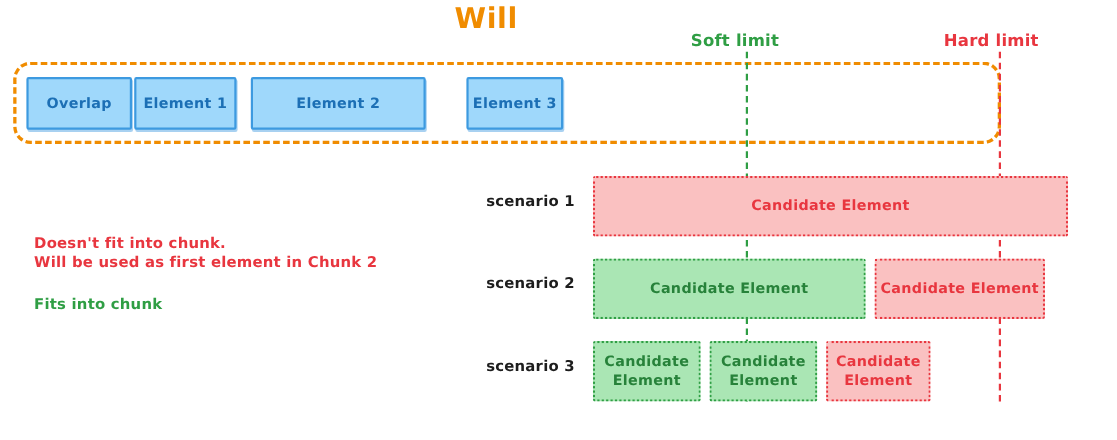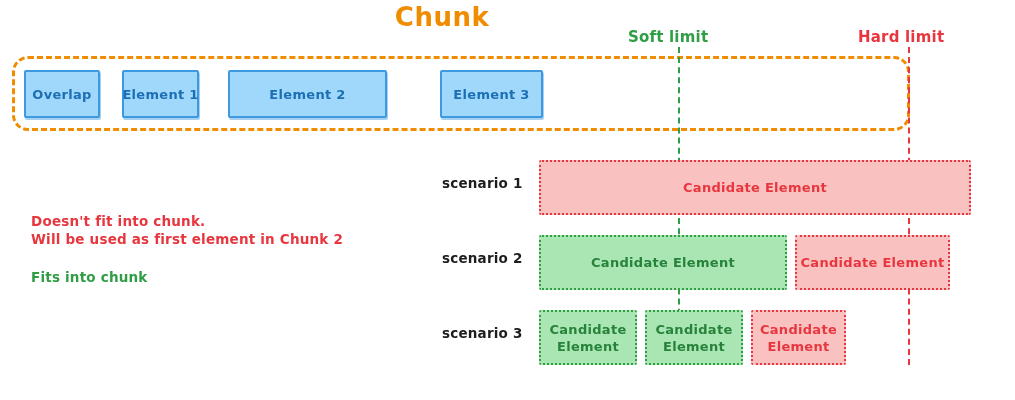--- a/index.html
+++ b/index.html
@@ -174,38 +174,38 @@
     background: #fac1c1;
     border-color: #e8363f;
     color: #e8363f;
   }
 </style>
 </head>
 <body>
 
 <div class="stage">
 
-  <div id="chunk-title">Chunk</div>
+  <div id="chunk-title">Will</div>
 
   <div id="soft-limit-label" class="limit-label">Soft limit</div>
   <div id="hard-limit-label" class="limit-label">Hard limit</div>
 
   <div id="chunk-box"></div>
 
   <div id="chunk-elements">
-      <div class="elem-box" style="left: 24px; width: 76px;">
+      <div class="elem-box" style="left: 24px; width: 96px;">
         <span>Overlap</span>
       </div>
-      <div class="elem-box" style="left: 122px; width: 77px;">
+      <div class="elem-box" style="left: 122px; width: 93px;">
         <span>Element 1</span>
       </div>
       <div class="elem-box" style="left: 228px; width: 159px;">
         <span>Element 2</span>
       </div>
-      <div class="elem-box" style="left: 424px; width: 103px; margin-left: 16px;">
+      <div class="elem-box" style="left: 424px; width: 88px;">
         <span>Element 3</span>
       </div>
     </div>
 
   <div id="soft-limit-line" class="limit-line"></div>
   <div id="hard-limit-line" class="limit-line"></div>
 
   <div id="legend-note-red" class="legend-note">Doesn't fit into chunk.
 Will be used as first element in Chunk 2</div>
   <div id="legend-note-green" class="legend-note">Fits into chunk</div>

